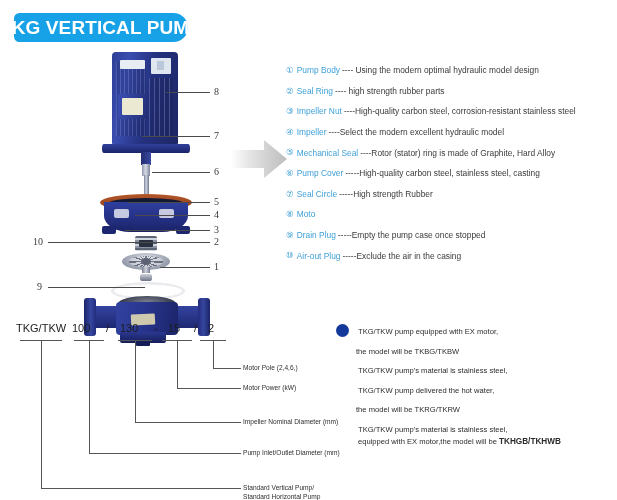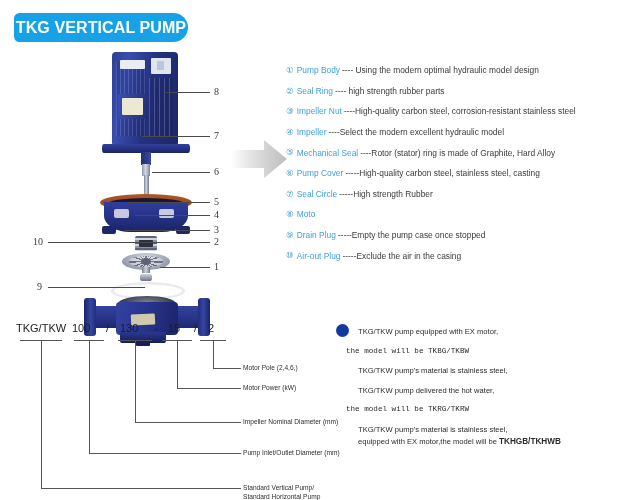--- a/index.html
+++ b/index.html
@@ -10,21 +10,21 @@
     color:#333;
   }
   
   #title-banner{
     position:absolute;left:14px;top:13px;width:174px;height:29px;
     background:#17a2e8;
     border-radius:6px 16px 16px 6px;
     display:flex;align-items:center;justify-content:center;
   }
   #title-banner .ttl{
-    color:#ffffff;font-weight:bold;font-size:16px;letter-spacing:.1px;
+    color:#ffffff;font-weight:bold;font-size:19px;letter-spacing:.1px;
     white-space:nowrap;
   }
 
   
   #pump-figure{position:absolute;left:30px;top:48px;width:240px;height:255px;}
 
   .part{position:absolute;}
 
   
   #motor-body{
@@ -183,21 +183,21 @@
   
   #notes-block{position:absolute;left:336px;top:322px;width:275px;}
   #note-dot{
     position:absolute;left:0;top:2px;width:13px;height:13px;border-radius:50%;
     background:#14399b;
   }
   .note-line{
     position:relative;margin-left:22px;font-size:7.6px;color:#2b2b2b;
     line-height:19.5px;white-space:nowrap;
   }
-  .note-line.ind{margin-left:10px;font-family:Liberation Mono, monospace;}
+  .note-line.ind{margin-left:20px;}
   .note-line.tight{line-height:12.5px;}
   .bold-model{font-weight:bold;font-size:8.2px;}
 </style>
 </head>
 <body>
 
 <div id="title-banner">
   <span class="ttl">TKG VERTICAL PUMP</span>
 </div>
 

